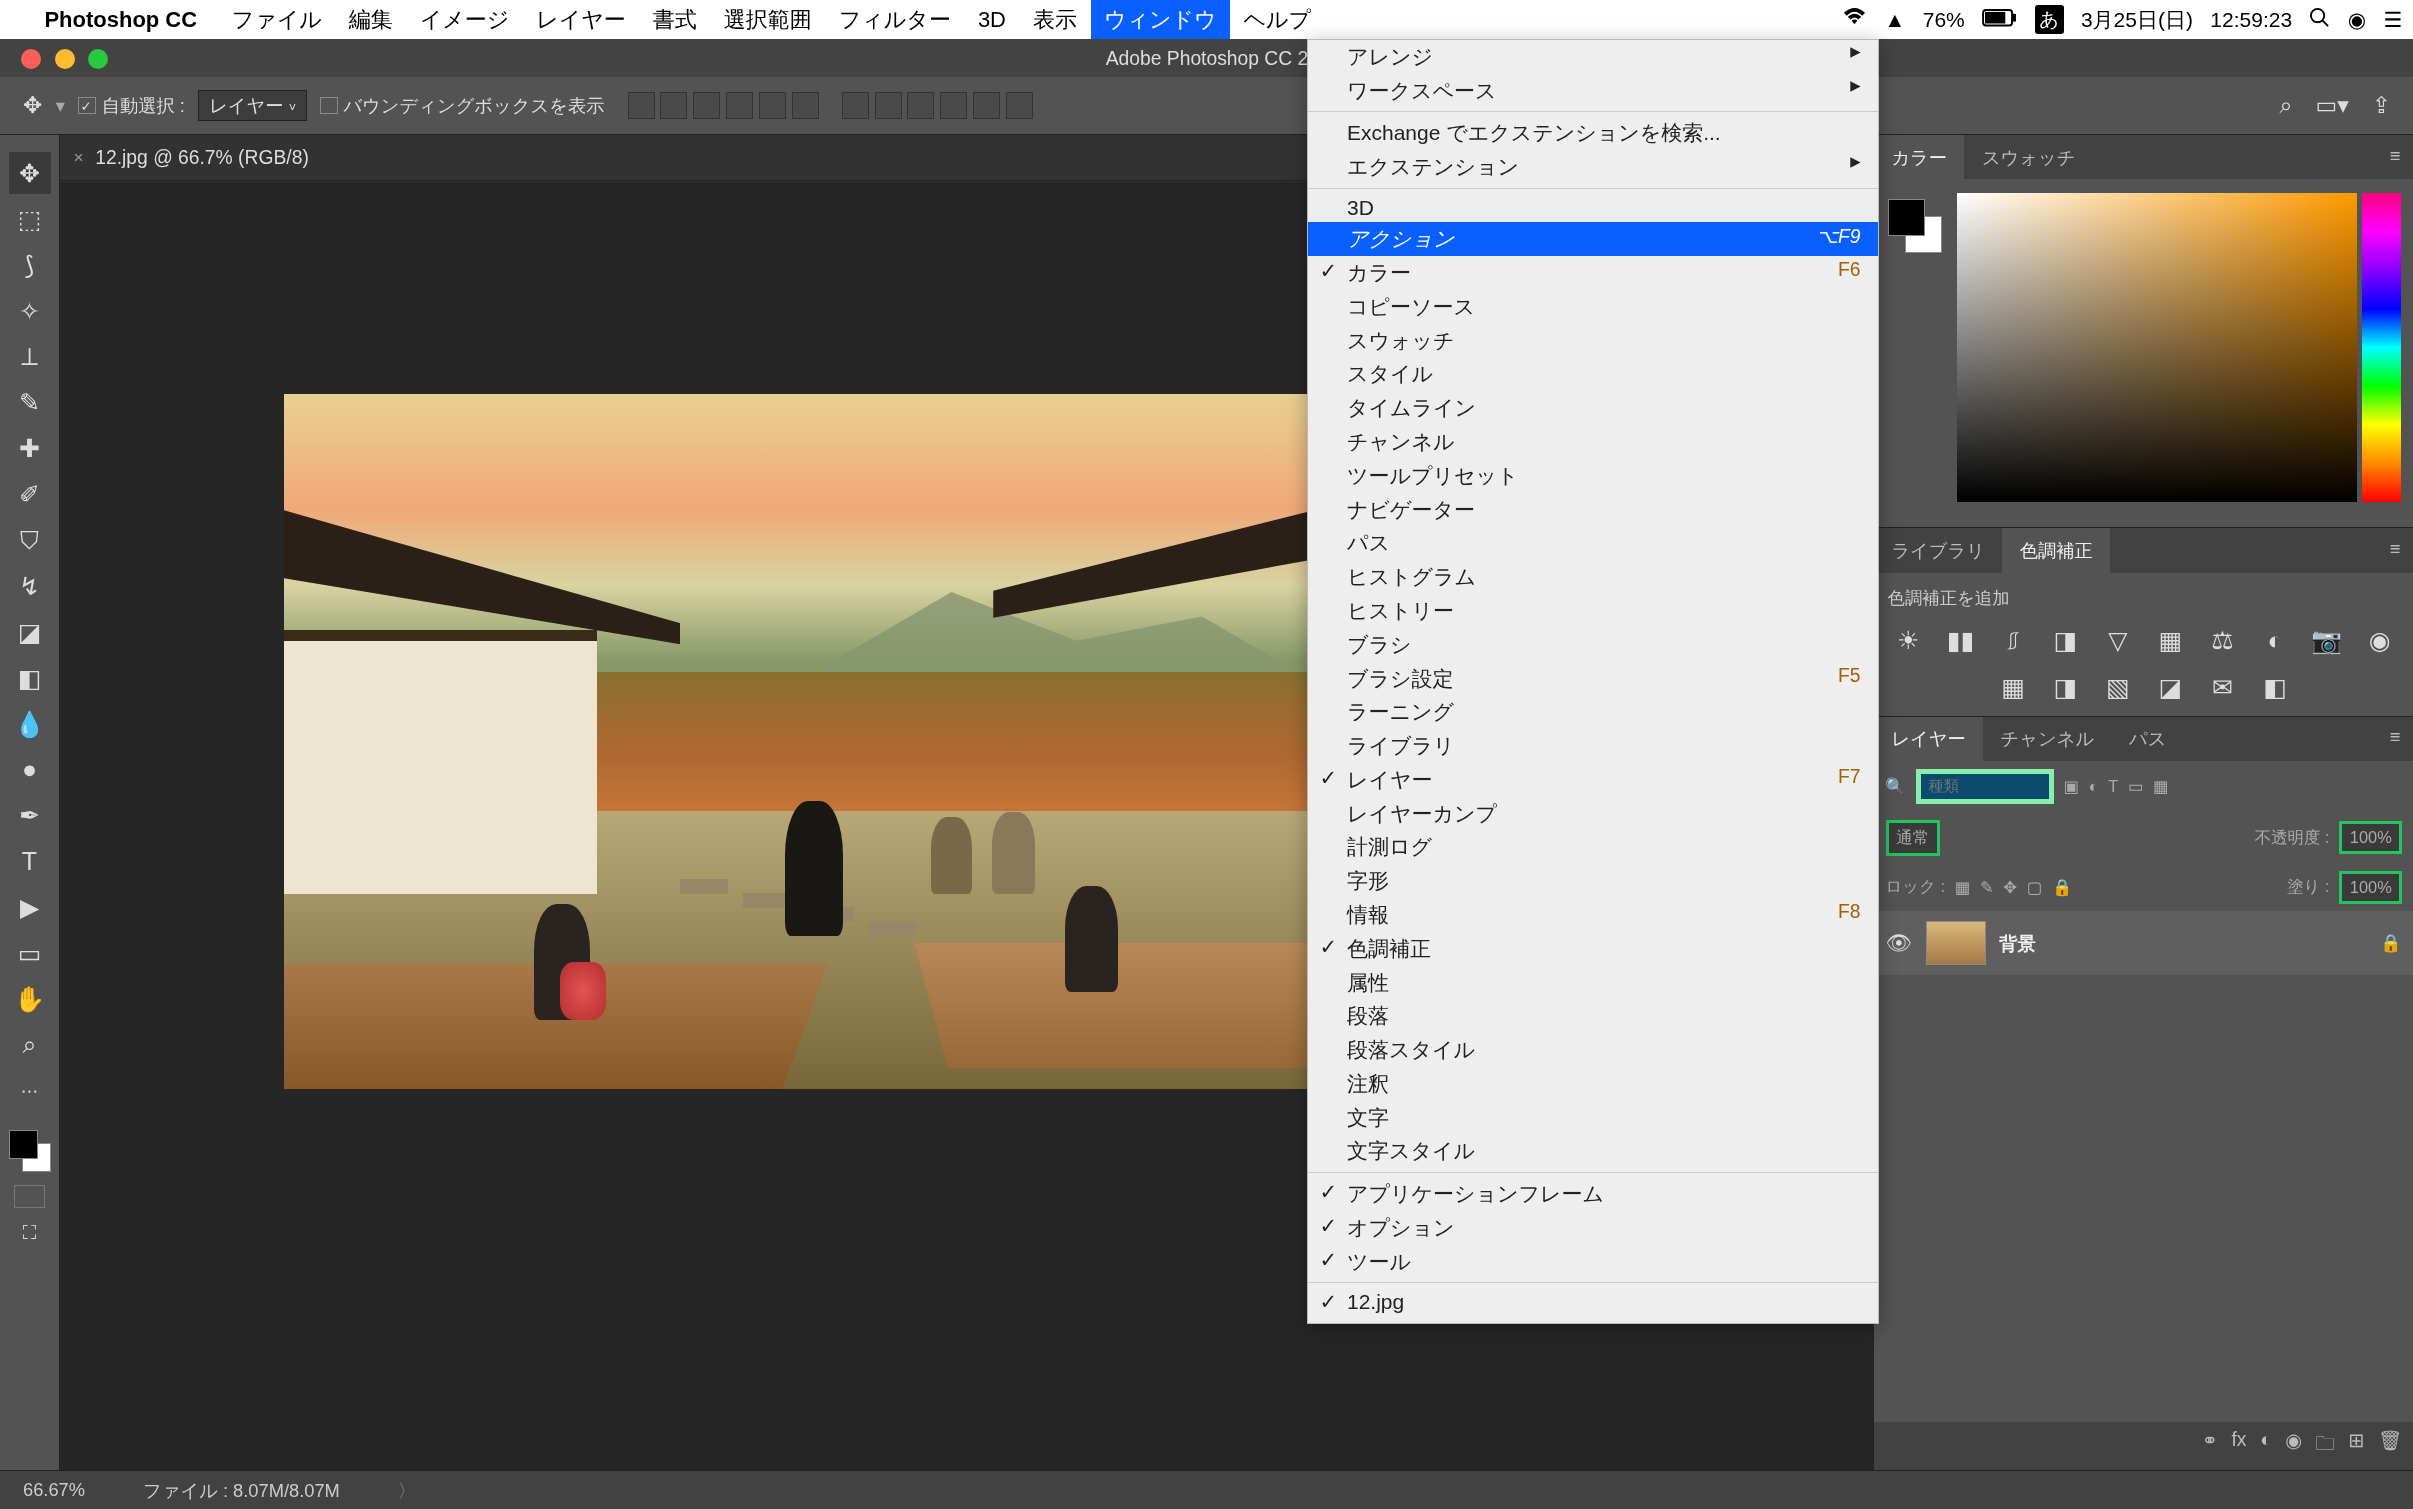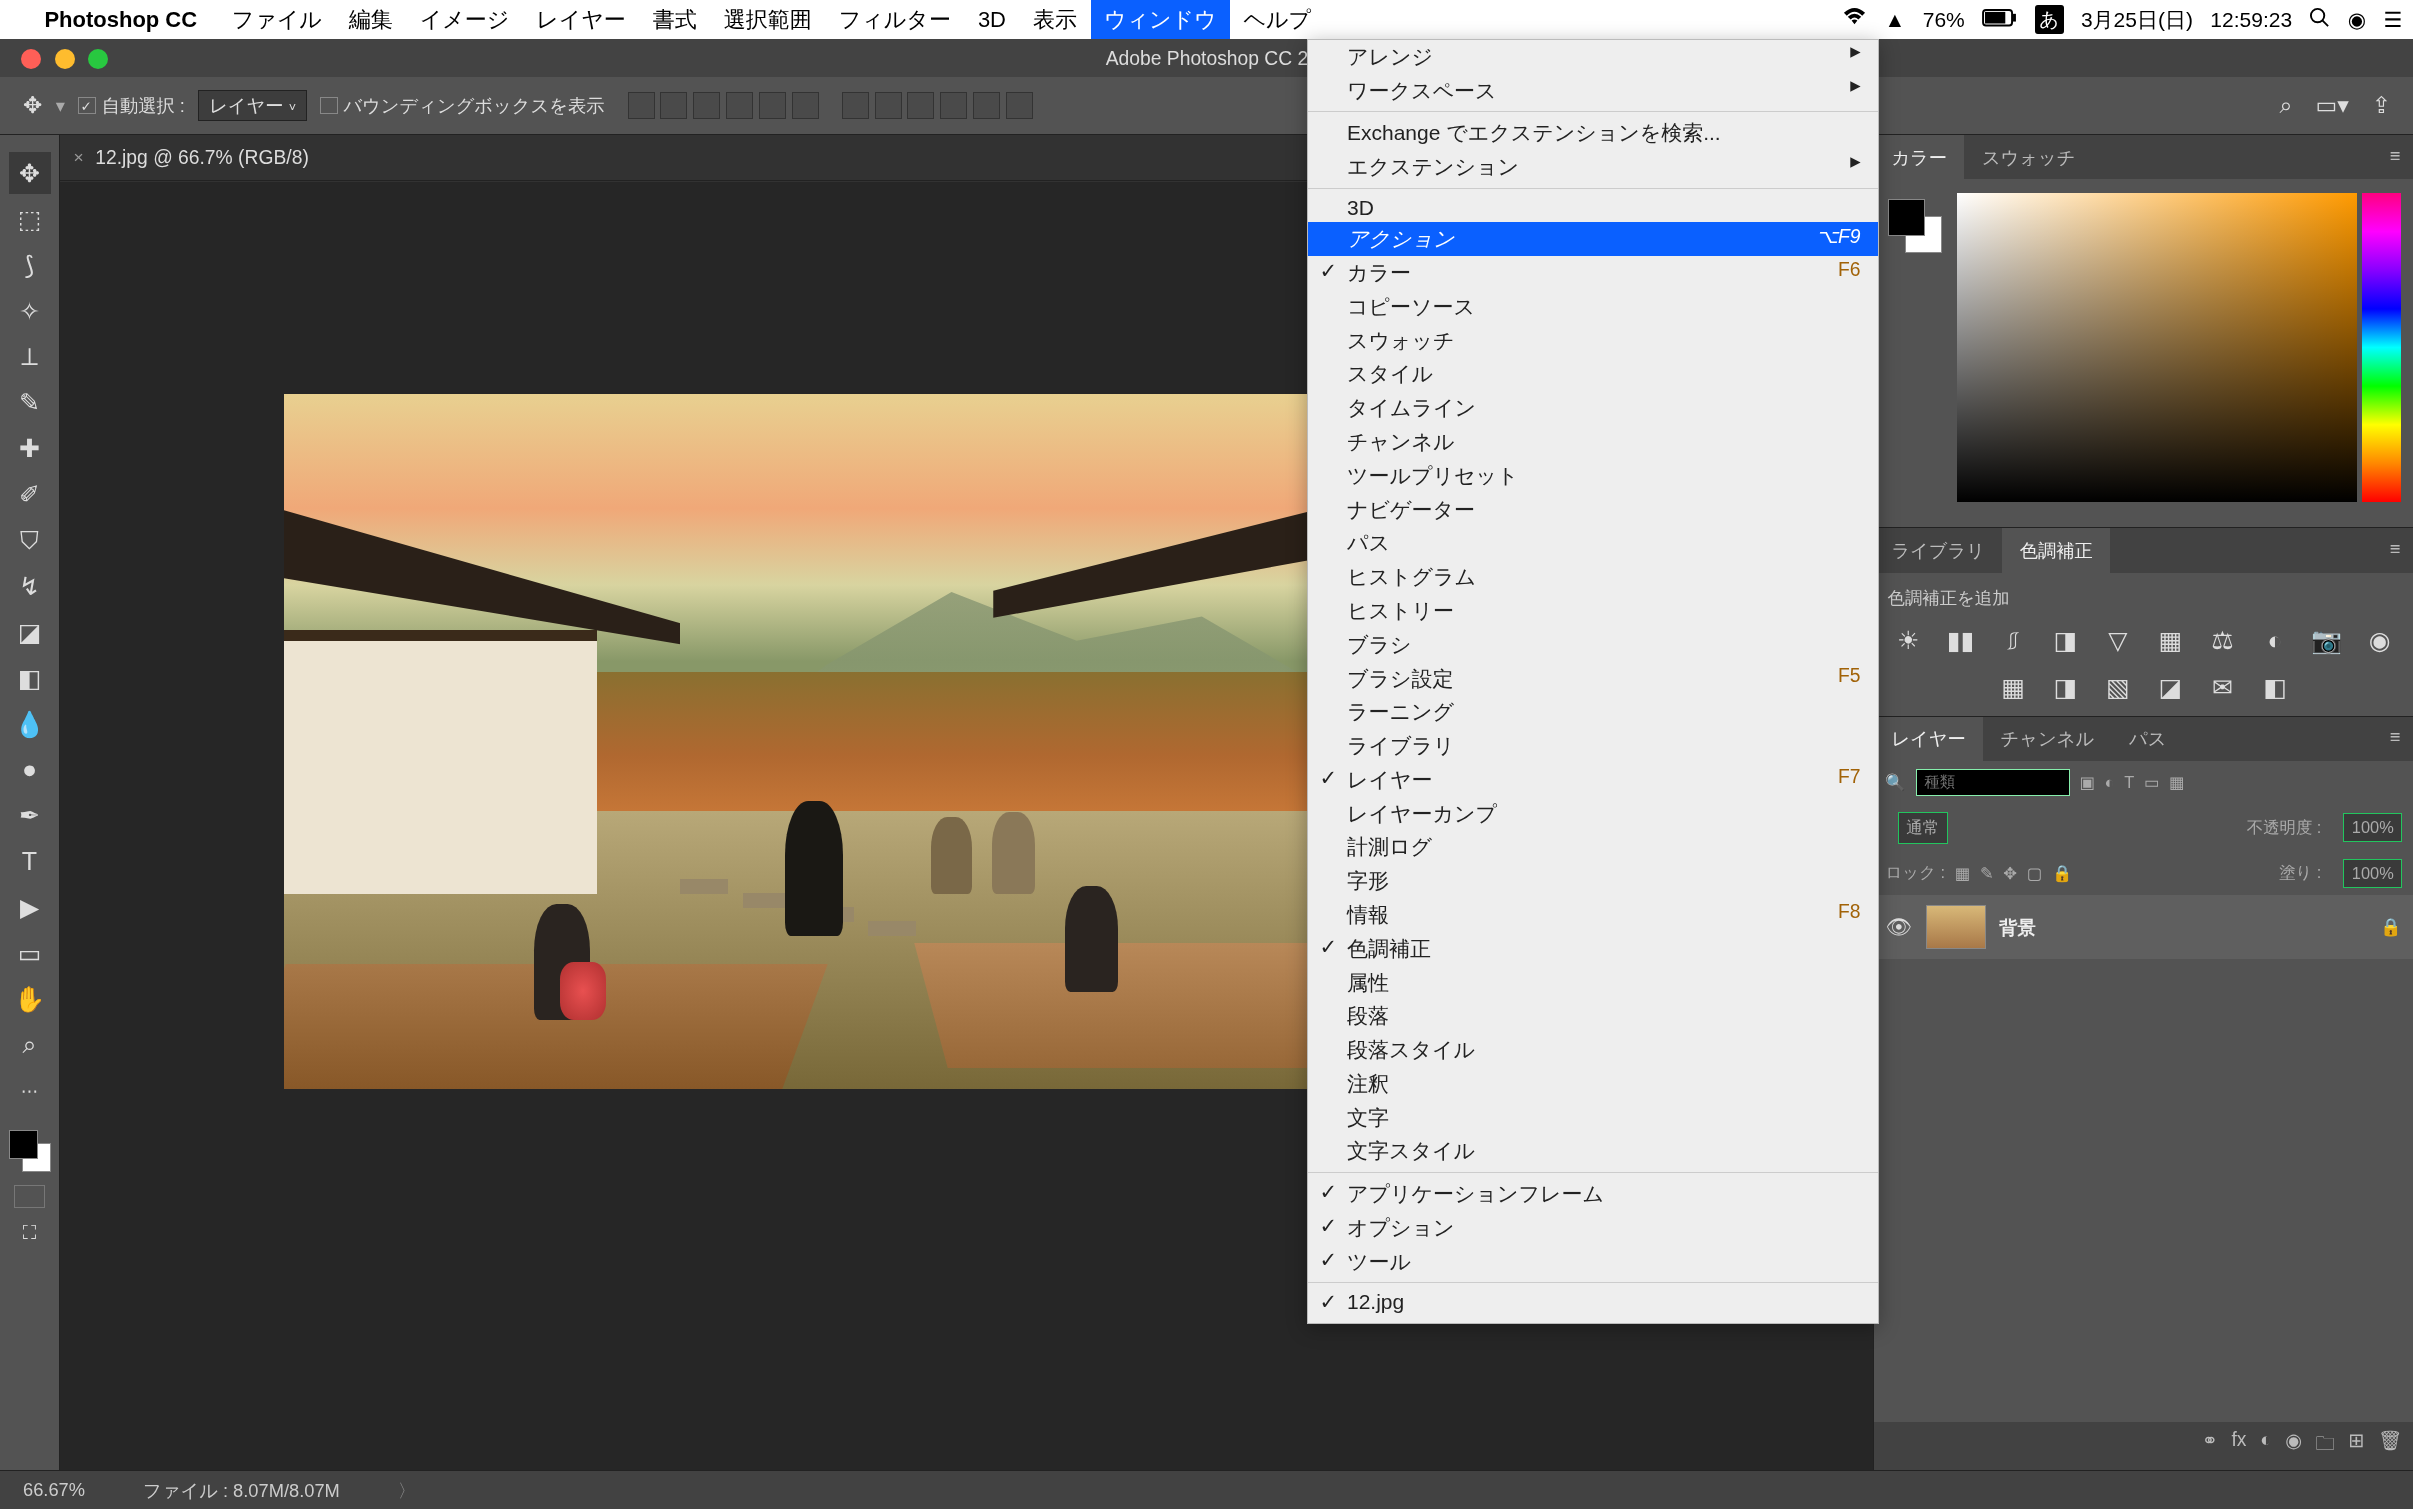--- a/index.html
+++ b/index.html
@@ -85,22 +85,22 @@
 .color-panel .fgbg .f { position: absolute; top: 0; left: 0; width: 37px; height: 37px; background: #000; border: 1.9px solid #888; }
 .color-panel .fgbg .b { position: absolute; bottom: 0; right: 0; width: 37px; height: 37px; background: #fff; border: 1.9px solid #888; }
 .color-field { position: absolute; top: 13.5px; left: 83px; width: 400px; height: 309px; background: linear-gradient(to bottom, rgba(0,0,0,0), #000), linear-gradient(to right, #fff, #ff9a00); }
 .color-hue { position: absolute; top: 13.5px; right: 13.5px; width: 39px; height: 309px; background: linear-gradient(to bottom, #ff0080, #f0f, #80f, #00f, #0ff, #0f0, #ff0, #f80, #f00); }
 .lib-panel { border-top: 1px solid #222; }
 .adj-panel { padding: 13.5px; color: #ccc; font-size: 17.4px; }
 .adj-icons { display: flex; flex-wrap: wrap; gap: 17.4px; justify-content: center; margin-top: 15.4px; color: #ddd; font-size: 25px; }
 .adj-icons span { width: 35px; text-align: center; }
 .layers-panel { border-top: 1px solid #222; flex: 1; display: flex; flex-direction: column; }
 .layer-opts { display: flex; align-items: center; padding: 7.7px 11.6px; gap: 9.7px; font-size: 16.4px; color: #aaa; }
-.layer-opts input { background: #000000; border: 1px solid #86efac; color: #ccc; padding: 3.9px 7.7px; width: 154px; font-size: 15.4px; }
-.layer-opts .sel2 { background: #3a3a3a; border: 1px solid #22c55e; padding: 3.9px 7.7px; margin-left: 12px; }
+.layer-opts input { background: #0c4a6e; border: 5px solid #86efac; color: #ccc; padding: 3.9px 7.7px; width: 138px; font-size: 15.4px; }
+.layer-opts .sel2 { background: #3a3a3a; border: 3px solid #22c55e; padding: 3.9px 7.7px; }
 .layer-opts .op { margin-left: auto; }
 .layer-row { display: flex; align-items: center; padding: 9.7px 11.6px; gap: 13.5px; background: #5f5f5f; }
 .layer-row .eye { font-size: 21px; color: #ddd; }
 .layer-row .thumb { width: 60px; height: 44px; background: linear-gradient(to bottom, #d8b878, #a87848); border: 1px solid #888; }
 .layer-row .lname { color: #eee; font-size: 18.3px; font-weight: bold; }
 .layer-row .lock { margin-left: auto; color: #ccc; font-size: 17.4px; }
 .layer-footer { margin-top: auto; padding: 7.7px 11.6px; display: flex; gap: 13.5px; justify-content: flex-end; color: #bbb; font-size: 19.3px; background: #424242; }
 
 
 .status { position: absolute; bottom: 0; left: 0; right: 0; height: 39px; background: #424242; display: flex; align-items: center; padding: 0 23px; color: #ccc; font-size: 18.3px; gap: 58px; border-top: 1px solid #222; }

